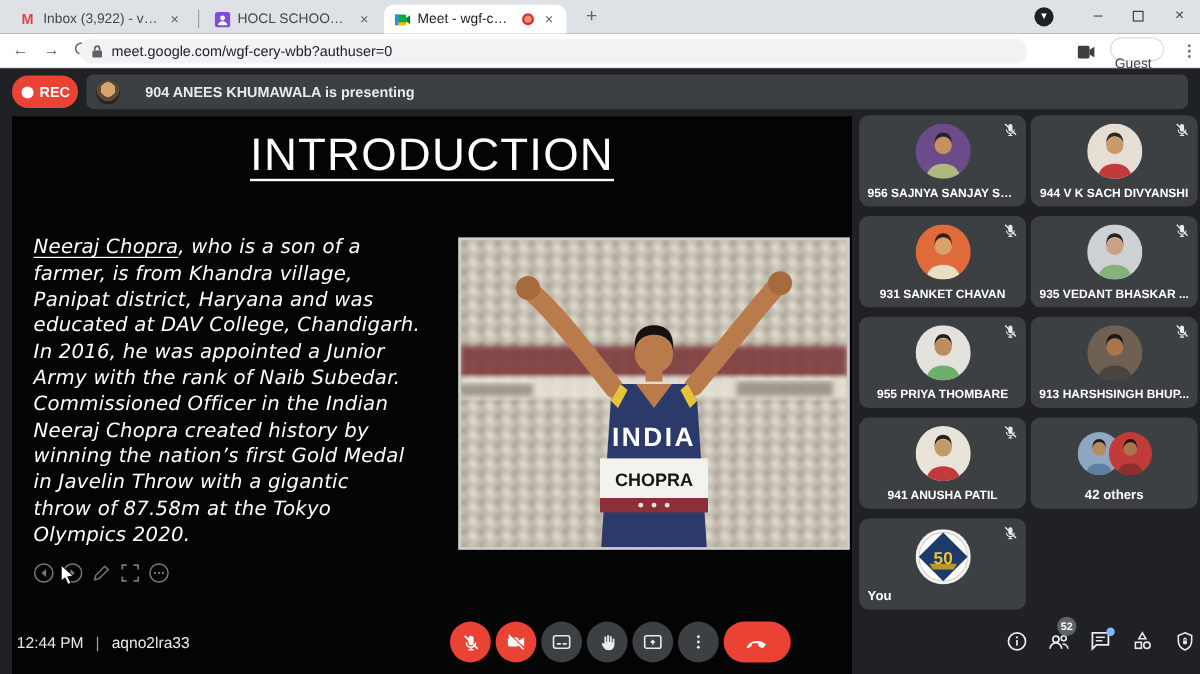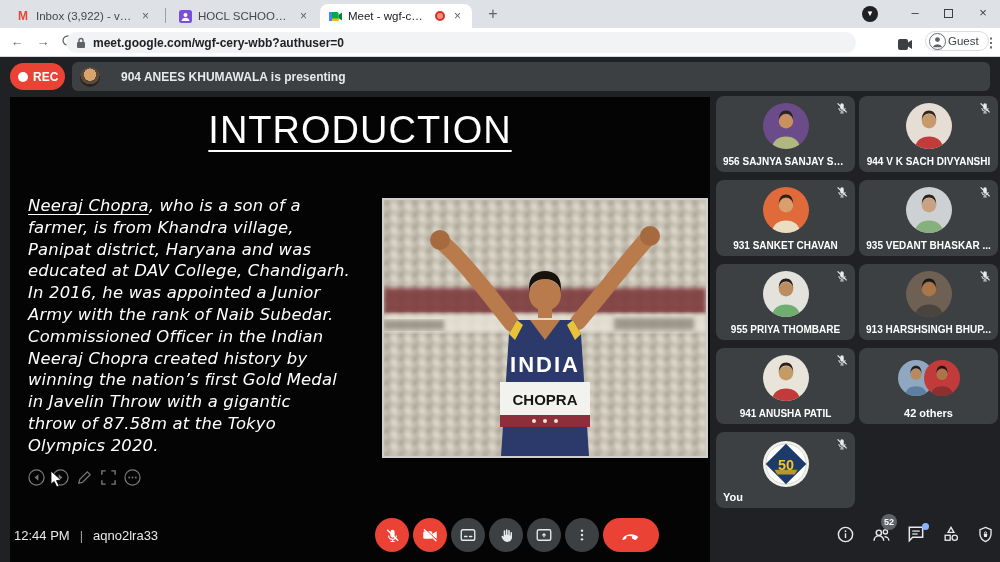--- a/index.html
+++ b/index.html
@@ -23,24 +23,24 @@
   .tabsearch { position:absolute; left:862px; top:6px; width:16px; height:16px; border-radius:50%;
     background:#202124; color:#fff; font-size:9px; text-align:center; line-height:15px; }
   .winbtn { position:absolute; top:0; width:34px; height:28px; color:#3c4043; font-size:13px;
     text-align:center; line-height:26px; }
   .winbox { position:absolute; top:9px; left:12px; width:9px; height:9px; border:1.2px solid #3c4043; }
 
   .navbar { position:absolute; top:28px; left:0; width:1000px; height:29px; background:#fff;
     border-bottom:1px solid #d5d8dc; }
   .navic { position:absolute; top:5px; font-size:13px; color:#5f6368; width:18px; text-align:center; line-height:18px; }
   .urlpill { position:absolute; left:66px; top:4px; width:790px; height:21px; background:#f1f3f4;
-    border-radius:11px; display:flex; align-items:center; padding:0 10px; gap:7px;font-weight:bold; }
+    border-radius:11px; display:flex; align-items:center; padding:0 10px; gap:7px; }
   .urltxt { font-size:12px; color:#202124; }
   .guest { position:absolute; left:925px; top:3px; height:20px; border:1px solid #dadce0; border-radius:12px;
-    display:flex; align-items:center; gap:2px; padding:0 9px 0 3px; font-size:11.5px; color:#3c4043; }
+    display:flex; align-items:center; gap:16px; padding:0 9px 0 3px; font-size:11.5px; color:#3c4043;flex-direction:column; }
 
   
   .meet { position:absolute; top:57px; left:0; width:1000px; height:505px; background:#202124;padding-left:8px; }
   .recpill { position:absolute; left:10px; top:6px; width:55px; height:27px; border-radius:14px;
     background:#ea4335; display:flex; align-items:center; gap:5px; padding-left:8px; }
   .recpill .dot { width:10px; height:10px; border-radius:50%; background:#fff; }
   .recpill .lbl { color:#fff; font-weight:bold; font-size:12px; }
   .banner { position:absolute; left:72px; top:5px; width:918px; height:29px; border-radius:6px;
     background:#3c4043; display:flex; align-items:center; gap:9px; padding-left:8px; }
   .banner .av { width:20px; height:20px; border-radius:50%;
@@ -97,21 +97,21 @@
   .bbar { position:absolute; left:0; top:452px; width:1000px; height:53px; }
   .btime { position:absolute; left:14px; top:19px; color:#e8eaed; font-size:13px; display:flex; gap:10px; }
   .btime .sep { color:#9aa0a6; }
   .ctrls { position:absolute; left:375px; top:9px; display:flex; gap:4px; align-items:center; }
   .cbtn { width:34px; height:34px; border-radius:50%; background:#3c4043;
     display:flex; align-items:center; justify-content:center; }
   .cbtn.red { background:#ea4335; }
   .endcall { width:56px; height:34px; border-radius:17px; background:#ea4335;
     display:flex; align-items:center; justify-content:center; }
   .ricons { position:absolute; left:836px; top:14px; display:flex; gap:13px; align-items:center; }
-  .ricon { position:relative; width:22px; height:22px; display:flex; align-items:center; }
+  .ricon { position:relative; width:22px; height:22px; display:flex; align-items:center; justify-content:center; }
   .badge { position:absolute; top:-9px; left:10px; min-width:16px; height:16px; border-radius:8px;
     background:#5f6368; color:#fff; font-size:9px; font-weight:bold; text-align:center; line-height:16px;
     padding:0 2px; }
   .bluedot { position:absolute; top:0px; right:-1px; width:7px; height:7px; border-radius:50%; background:#8ab4f8; }
 </style>
 </head>
 <body>
 
 <div class="screen">
 

